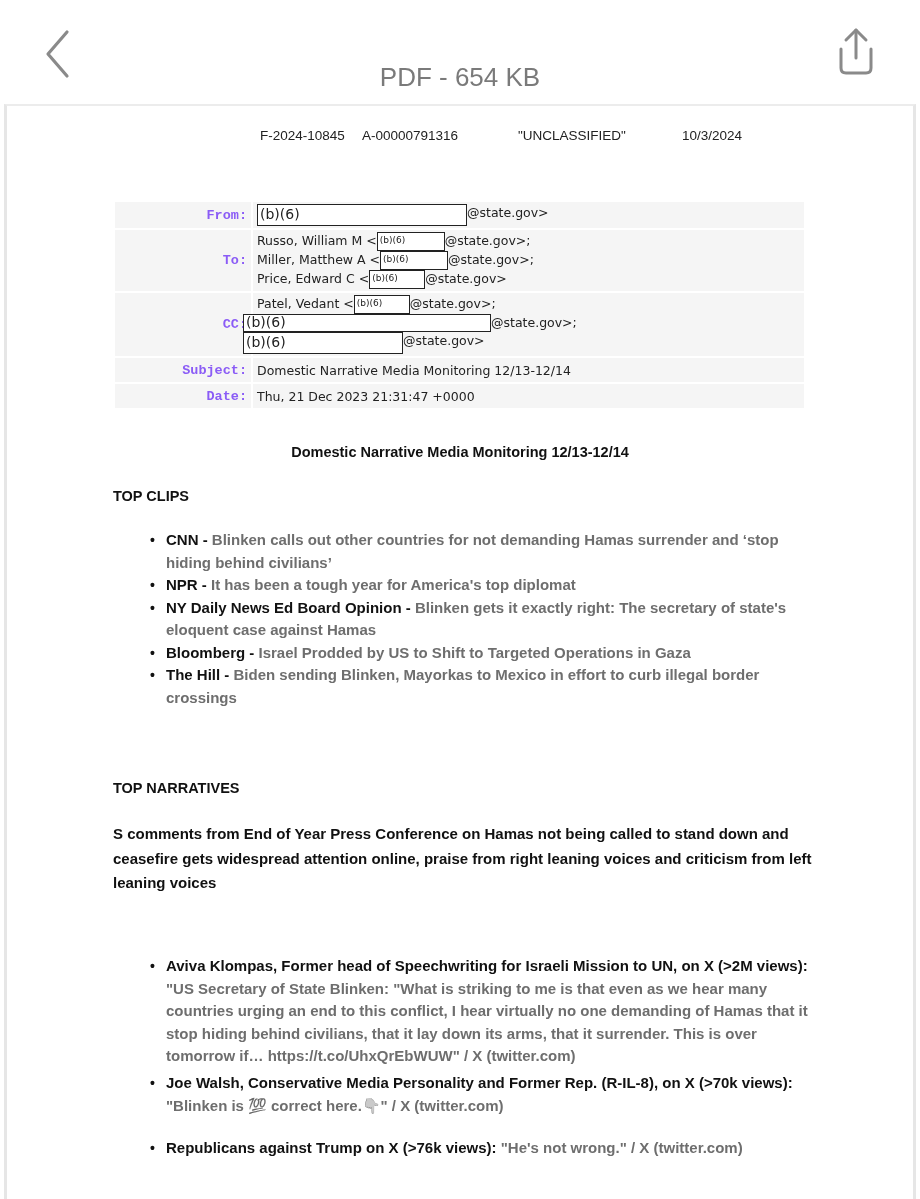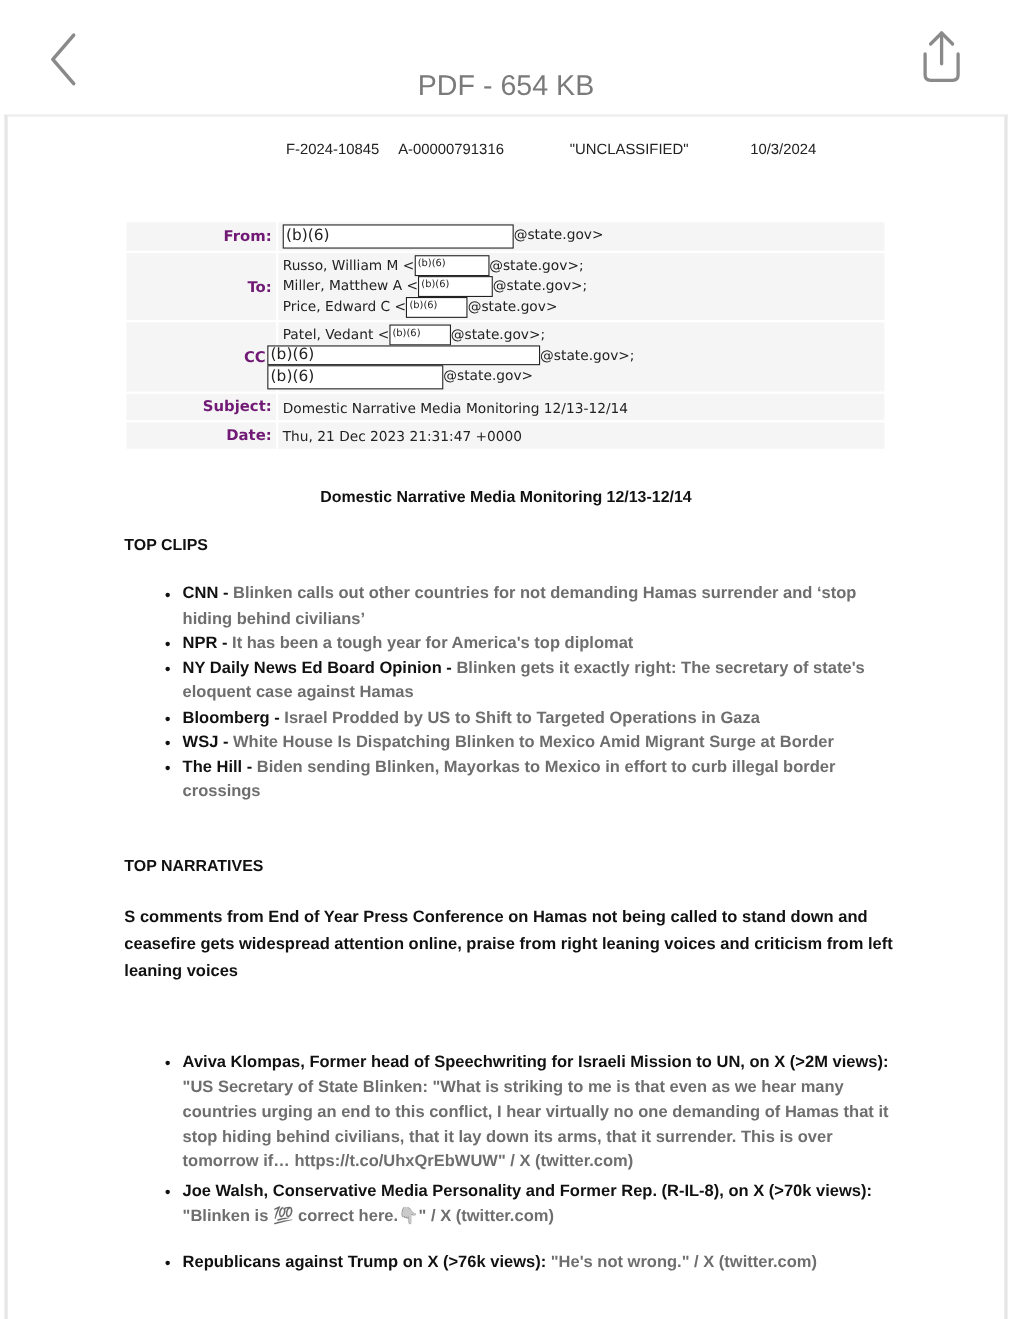--- a/index.html
+++ b/index.html
@@ -46,21 +46,21 @@
   
   .email-table {
     position: absolute; left: 113px; top: 200px; width: 693px;
     border-collapse: separate; border-spacing: 2px;
     background: #ffffff;
     font-family: "DejaVu Sans", sans-serif; font-size: 12.5px; color: #222;
   }
   .email-table td { background: #f5f5f5; vertical-align: middle; }
   .email-table td.label {
     width: 136px; text-align: right; font-weight: 700; padding: 2px 4px 2px 2px;
-    font-size: 13.5px; color: #701a75;
+    font-size: 13.5px; color: #8b5cf6; font-family: Liberation Mono, monospace;
   }
   .email-table td.value { padding: 2px 4px; line-height: 17px; position: relative; }
   .redact {
     display: inline-block; border: 1.5px solid #222; background: #fff;
     vertical-align: top; position: relative; line-height: 14px;
     font-family: "DejaVu Sans", sans-serif; color: #222;
   }
   .redact.small { font-size: 9px; height: 19px; padding: 0 2px; }
   .redact.big { font-size: 14px; height: 22px; padding: 2px 2px 0 2px; }
 
@@ -156,21 +156,20 @@
 
 <div class="doc-title">Domestic Narrative Media Monitoring 12/13-12/14</div>
 
 <div class="section-heading" style="top:488px;">TOP CLIPS</div>
 
 <ul class="bullet-list" style="top:529px;">
   <li><span class="src">CNN - </span><span class="headline">Blinken calls out other countries for not demanding Hamas surrender and ‘stop hiding behind civilians’</span></li>
   <li><span class="src">NPR - </span><span class="headline">It has been a tough year for America's top diplomat</span></li>
   <li><span class="src">NY Daily News Ed Board Opinion - </span><span class="headline">Blinken gets it exactly right: The secretary of state's eloquent case against Hamas</span></li>
   <li><span class="src">Bloomberg - </span><span class="headline">Israel Prodded by US to Shift to Targeted Operations in Gaza</span></li>
-  <li><span class="src">WSJ - </span><span class="headline">White House Is Dispatching Blinken to Mexico Amid Migrant Surge at Border</span></li>
   <li><span class="src">The Hill - </span><span class="headline">Biden sending Blinken, Mayorkas to Mexico in effort to curb illegal border crossings</span></li>
 </ul>
 
 <div class="section-heading" style="top:780px;">TOP NARRATIVES</div>
 
 <div class="narrative-para">S comments from End of Year Press Conference on Hamas not being called to stand down and ceasefire gets widespread attention online, praise from right leaning voices and criticism from left leaning voices</div>
 
 <ul class="bullet-list narr-list" style="top:916px;margin-top:39px;">
   <li><span class="src">Aviva Klompas, Former head of Speechwriting for Israeli Mission to UN, on X (&gt;2M views): </span><span class="headline">"US Secretary of State Blinken: "What is striking to me is that even as we hear many countries urging an end to this conflict, I hear virtually no one demanding of Hamas that it stop hiding behind civilians, that it lay down its arms, that it surrender. This is over tomorrow if… https://t.co/UhxQrEbWUW" / X (twitter.com)</span></li>
 </ul>

